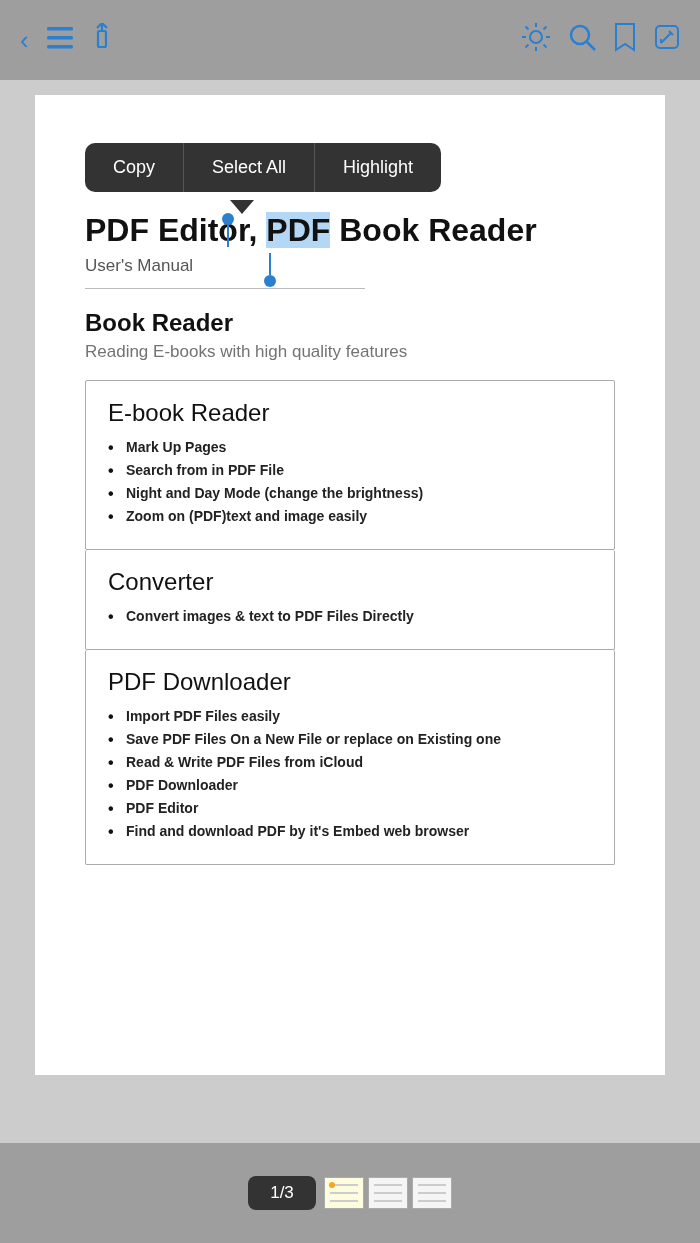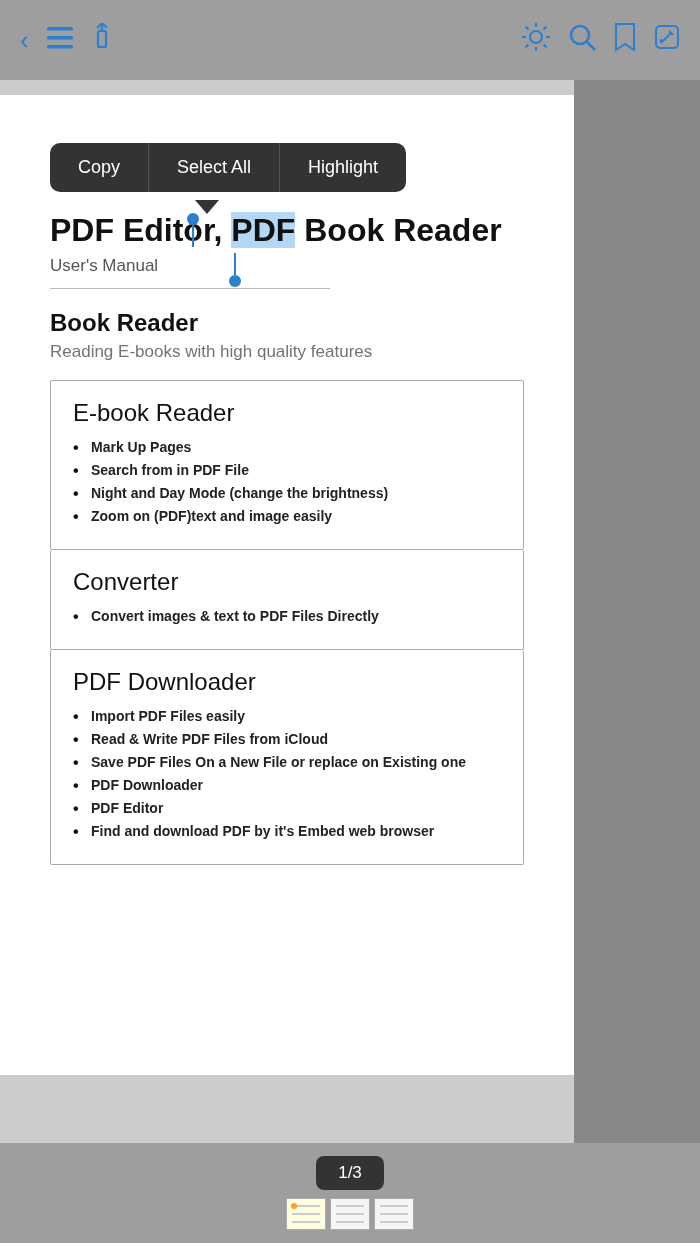--- a/index.html
+++ b/index.html
@@ -33,21 +33,21 @@
       gap: 18px;
     }
     .nav-icon {
       color: #2b7fcf;
       font-size: 26px;
       cursor: pointer;
     }
 
     
     .main-area {
-      width: 574px;
+      width: 700px;
       height: 1063px;
       background: #ccc;
       position: relative;
       display: flex;
       justify-content: center;
       align-items: flex-start;
       padding-top: 10px;
     }
 
     
@@ -198,21 +198,21 @@
       color: #111;
       font-size: 16px;
     }
 
     
     .bottom-bar {
       width: 700px;
       height: 100px;
       background: #9e9e9e;
       display: flex;
-      flex-direction: column;
+      flex-direction: row;
       align-items: center;
       justify-content: center;
       gap: 8px;
     }
 
     
     .page-indicator {
       background: #333;
       color: #fff;
       font-size: 17px;
@@ -365,22 +365,22 @@
       <div class="feature-box-title">Converter</div>
       <ul class="feature-list">
         <li>Convert images &amp; text to PDF Files Directly</li>
       </ul>
     </div>
 
     <div class="feature-box">
       <div class="feature-box-title">PDF Downloader</div>
       <ul class="feature-list">
         <li>Import PDF Files easily</li>
+        <li>Save PDF Files On a New File or replace on Existing one</li>
         <li>Read &amp; Write PDF Files from iCloud</li>
-        <li>Save PDF Files On a New File or replace on Existing one</li>
         <li>PDF Downloader</li>
         <li>PDF Editor</li>
         <li>Find and download PDF by it's Embed web browser</li>
       </ul>
     </div>
 
   </div>
 </div>
 
 <div class="bottom-bar">

